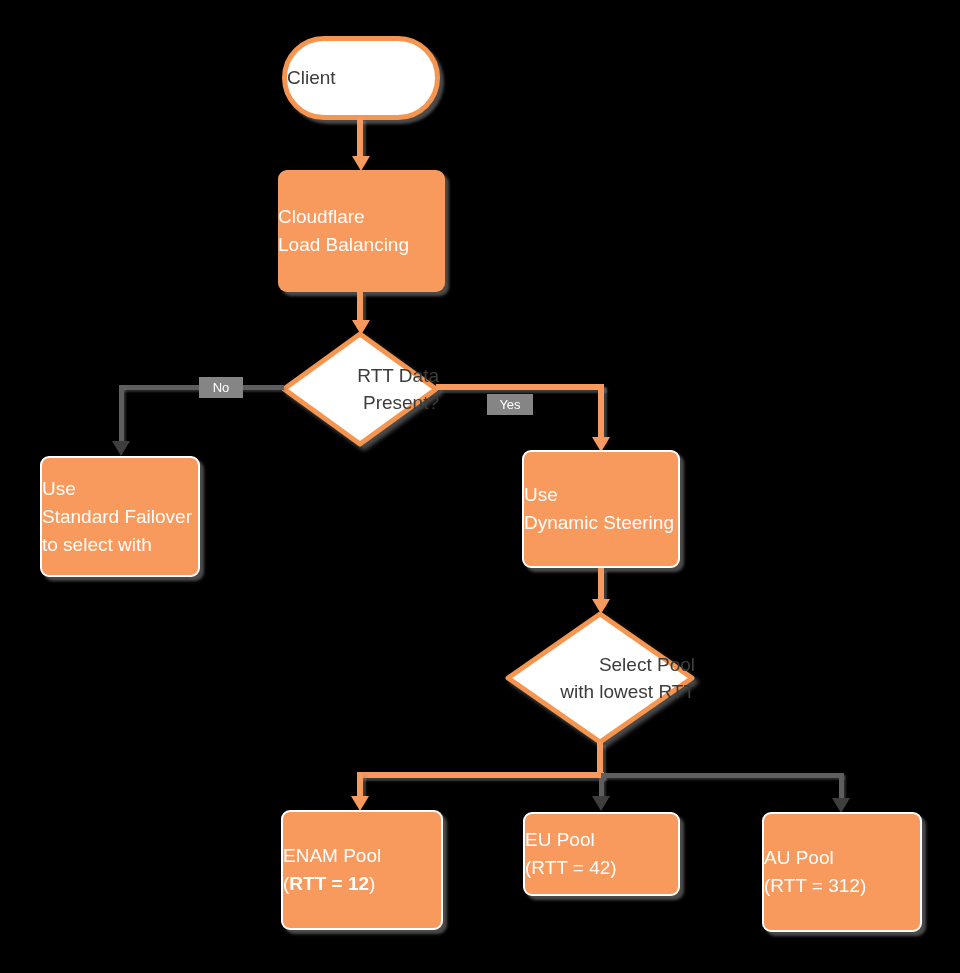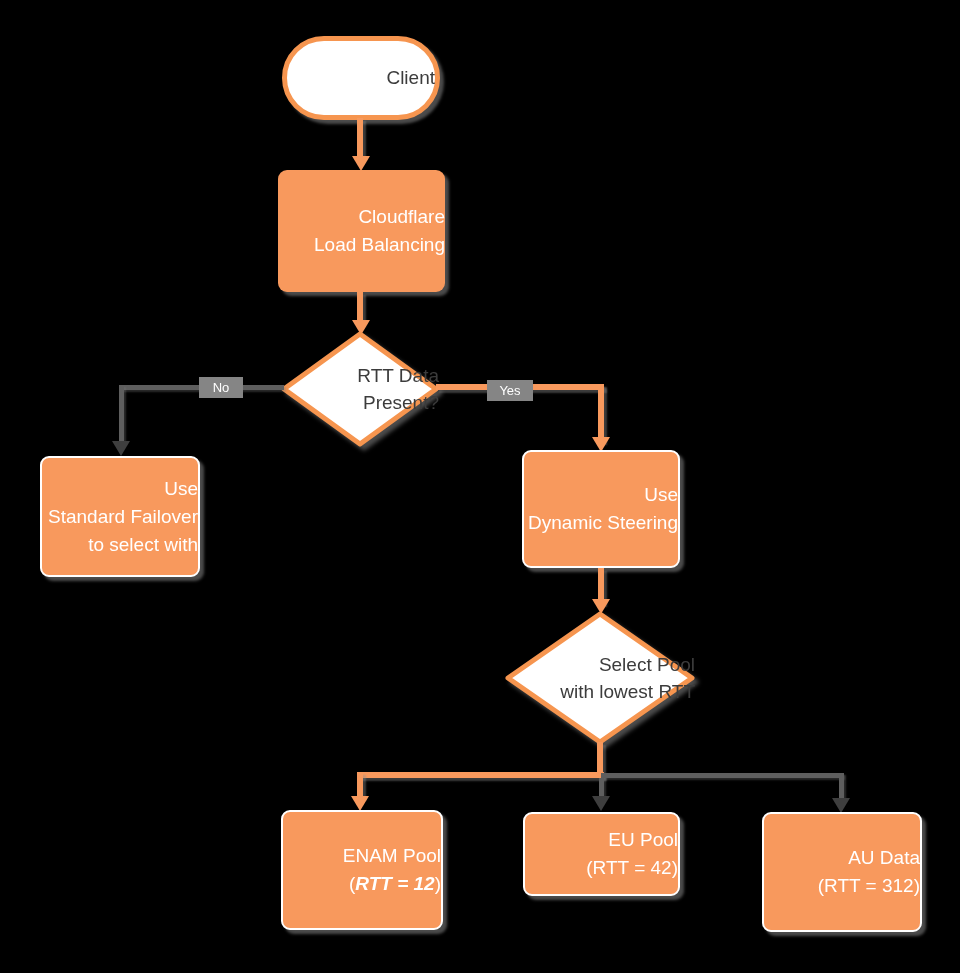--- a/index.html
+++ b/index.html
@@ -3,41 +3,41 @@
 <meta charset="utf-8">
 <style>
   html,body{margin:0;padding:0;background:#000;}
   *{box-sizing:border-box;}
   .canvas{
     position:relative;width:960px;height:973px;background:#000;overflow:hidden;
     font-family:"Liberation Sans",sans-serif;
   }
   
   .node{
-    position:absolute;display:flex;flex-direction:column;align-items:flex-end;justify-content:center;
+    position:absolute;display:flex;flex-direction:column;align-items:flex-start;justify-content:center;
     text-align:center;border-radius:9px;
   }
   .box{
     background:#F8995D;color:#FFFFFF;font-size:19px;line-height:28px;
     box-shadow:4px 4px 3px rgba(150,150,150,0.5);
   }
   .box.bordered{border:2px solid #FFFFFF;}
   .terminator{
     background:#FFFFFF;color:#3C3C3C;font-size:19px;
     border:5px solid #F6954F;border-radius:44px;
     box-shadow:4px 4px 3px rgba(150,150,150,0.5);
   }
   .node-client{left:282px;top:36px;width:158px;height:84px;}
   .node-cloudflare{left:278px;top:170px;width:167px;height:122px;}
   .node-failover{left:40px;top:456px;width:160px;height:121px;}
   .node-dynamic{left:522px;top:450px;width:158px;height:118px;}
   .node-enam{left:281px;top:810px;width:162px;height:120px;}
   .node-eu{left:523px;top:812px;width:157px;height:84px;}
   .node-au{left:762px;top:812px;width:160px;height:120px;}
-  .bold{font-weight:bold;font-style:italic;}
+  .bold{font-weight:bold;}
   
   .diamond{position:absolute;}
   .diamond svg{display:block;filter:drop-shadow(4px 4px 2px rgba(150,150,150,0.5));}
   .diamond .dtext{
     position:absolute;inset:0;display:flex;flex-direction:column;align-items:flex-end;justify-content:center;
     color:#3C3C3C;font-size:19px;line-height:27px;text-align:center;
   }
   .diamond-rtt{left:281px;top:331px;width:158px;height:116px;}
   .diamond-select{left:505px;top:611px;width:190px;height:134px;}
   
@@ -73,21 +73,21 @@
   .l-au-v{left:839px;top:773px;width:5px;height:25px;}
   .t-au{left:832px;top:798px;}
   .l-eu-v{left:599px;top:778px;width:5px;height:18px;}
   .t-eu{left:592px;top:796px;}
   
   .edge-label{
     position:absolute;display:flex;align-items:center;justify-content:center;
     background:#858585;color:#ffffff;font-size:13px;line-height:13px;
   }
   .lbl-no{left:199px;top:377px;width:44px;height:21px;}
-  .lbl-yes{left:487px;top:380px;width:46px;height:21px;}
+  .lbl-yes{left:487px;top:394px;width:46px;height:21px;}
 </style>
 </head>
 <body>
 
 <div class="canvas">
 
   <div class="node terminator node-client">
     <span>Client</span>
   </div>
 
@@ -166,17 +166,17 @@
       <span>(</span><span class="bold">RTT = 12</span><span>)</span>
     </span>
   </div>
 
   <div class="node box bordered node-eu">
     <span>EU Pool</span>
     <span>(RTT = 42)</span>
   </div>
 
   <div class="node box bordered node-au">
-    <span>AU Data</span>
+    <span>AU Pool</span>
     <span>(RTT = 312)</span>
   </div>
 
 </div>
 
 </body></html>

